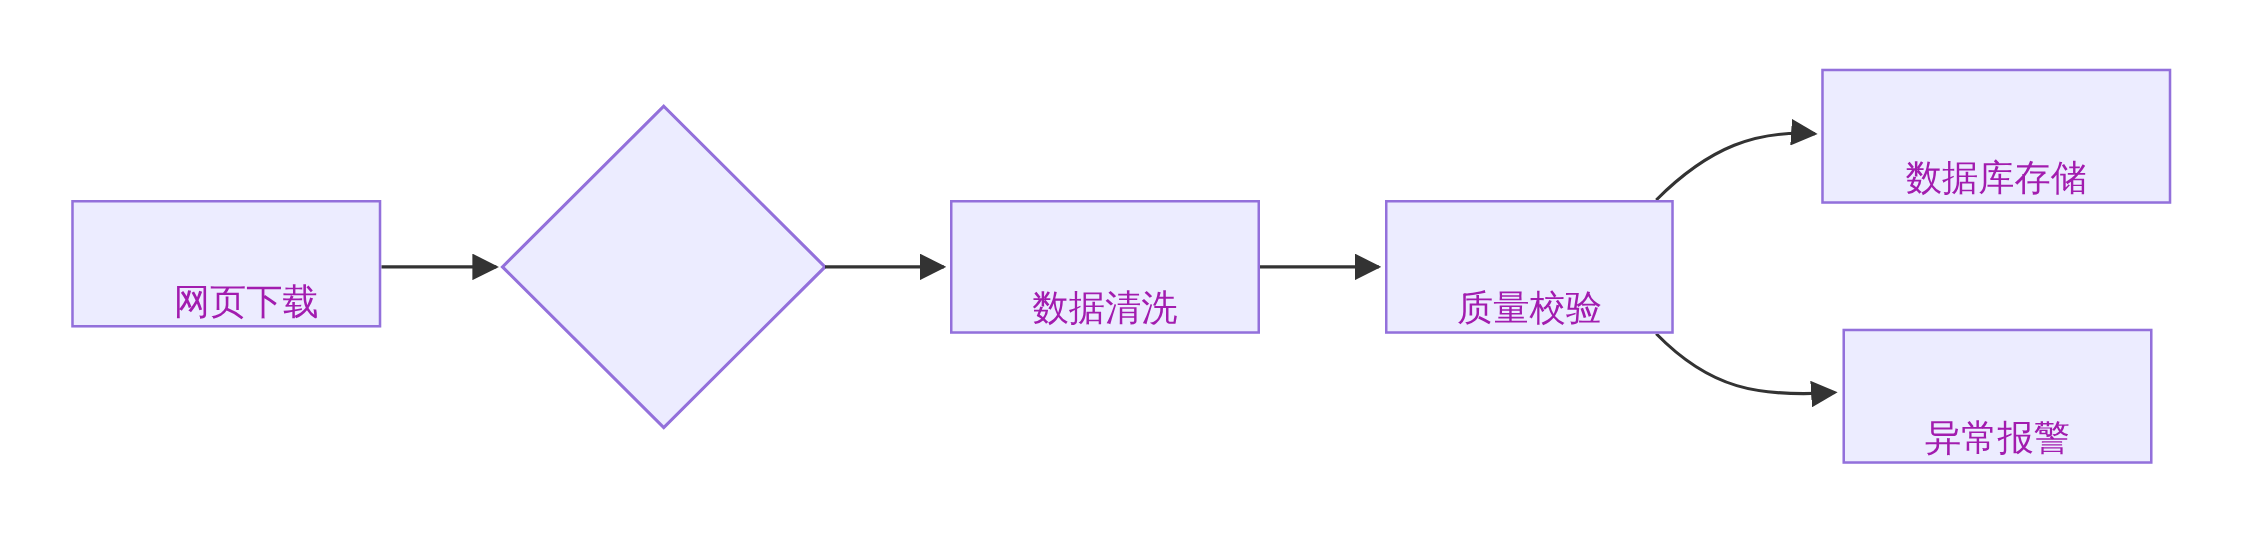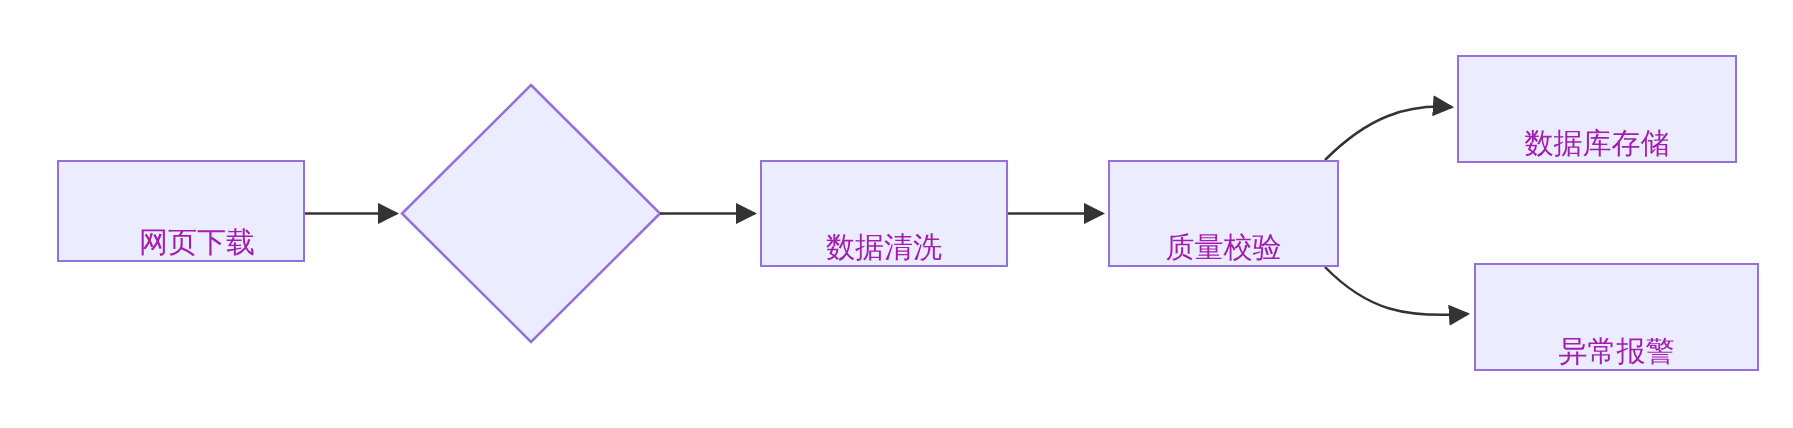--- a/index.html
+++ b/index.html
@@ -47,21 +47,21 @@
   .node.ghost {
     background: transparent;
     border: none;
   }
   
   #node-web-download  { left: 57px;   top: 160px; width: 248px; height: 102px; padding-left: 32px; }
   #node-parsel-parse  { left: 402px;  top: 160px; width: 258px; height: 107px; }
   #node-data-clean    { left: 760px;  top: 160px; width: 248px; height: 107px; }
   #node-quality-check { left: 1108px; top: 160px; width: 231px; height: 107px; }
   #node-db-store      { left: 1457px; top: 55px;  width: 280px; height: 108px; }
-  #node-alarm         { left: 1474px; top: 263px; width: 285px; height: 108px; }
+  #node-alarm         { left: 1474px; top: 263px; width: 248px; height: 108px; }
 </style>
 </head>
 <body>
 
 <div class="canvas">
 
   <svg class="edge-layer" width="1793" height="428" viewBox="0 0 1793 428">
     <defs>
       <marker id="arrowhead" viewBox="0 0 10 10" refX="9" refY="5" markerWidth="8.5" markerHeight="8.5" orient="auto-start-reverse">
         <path d="M0,0 L10,5 L0,10 z" fill="#333333"></path>

